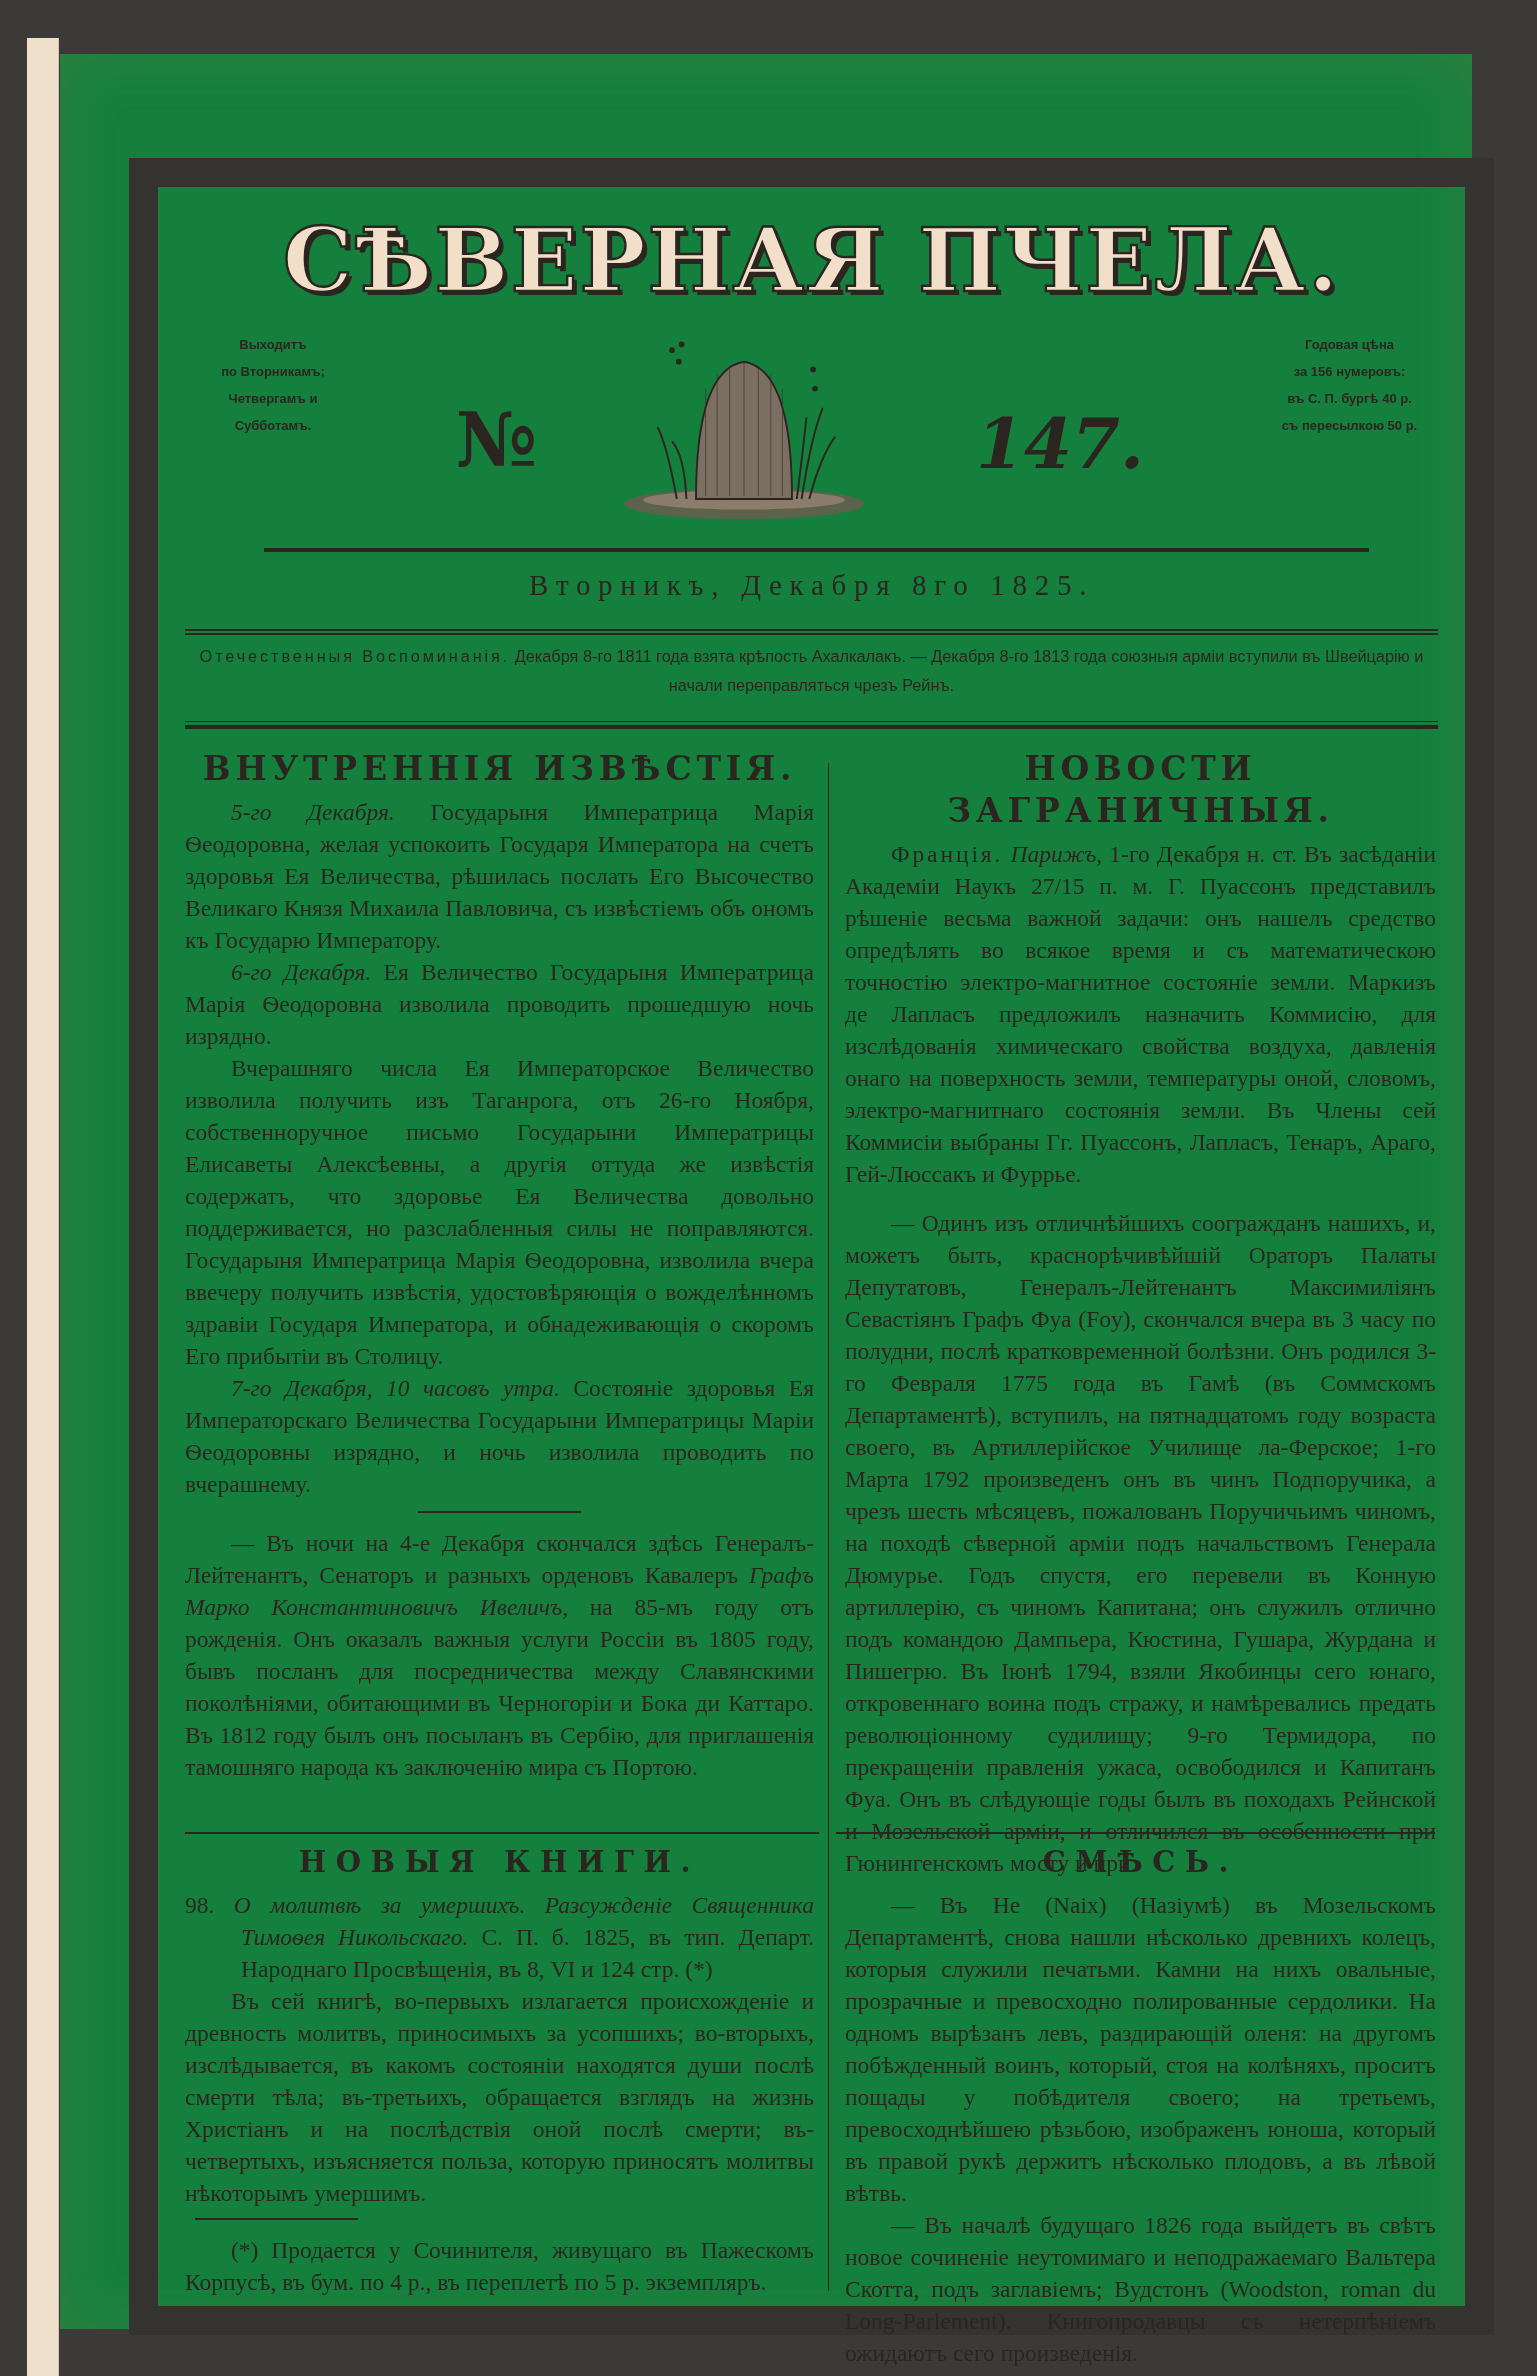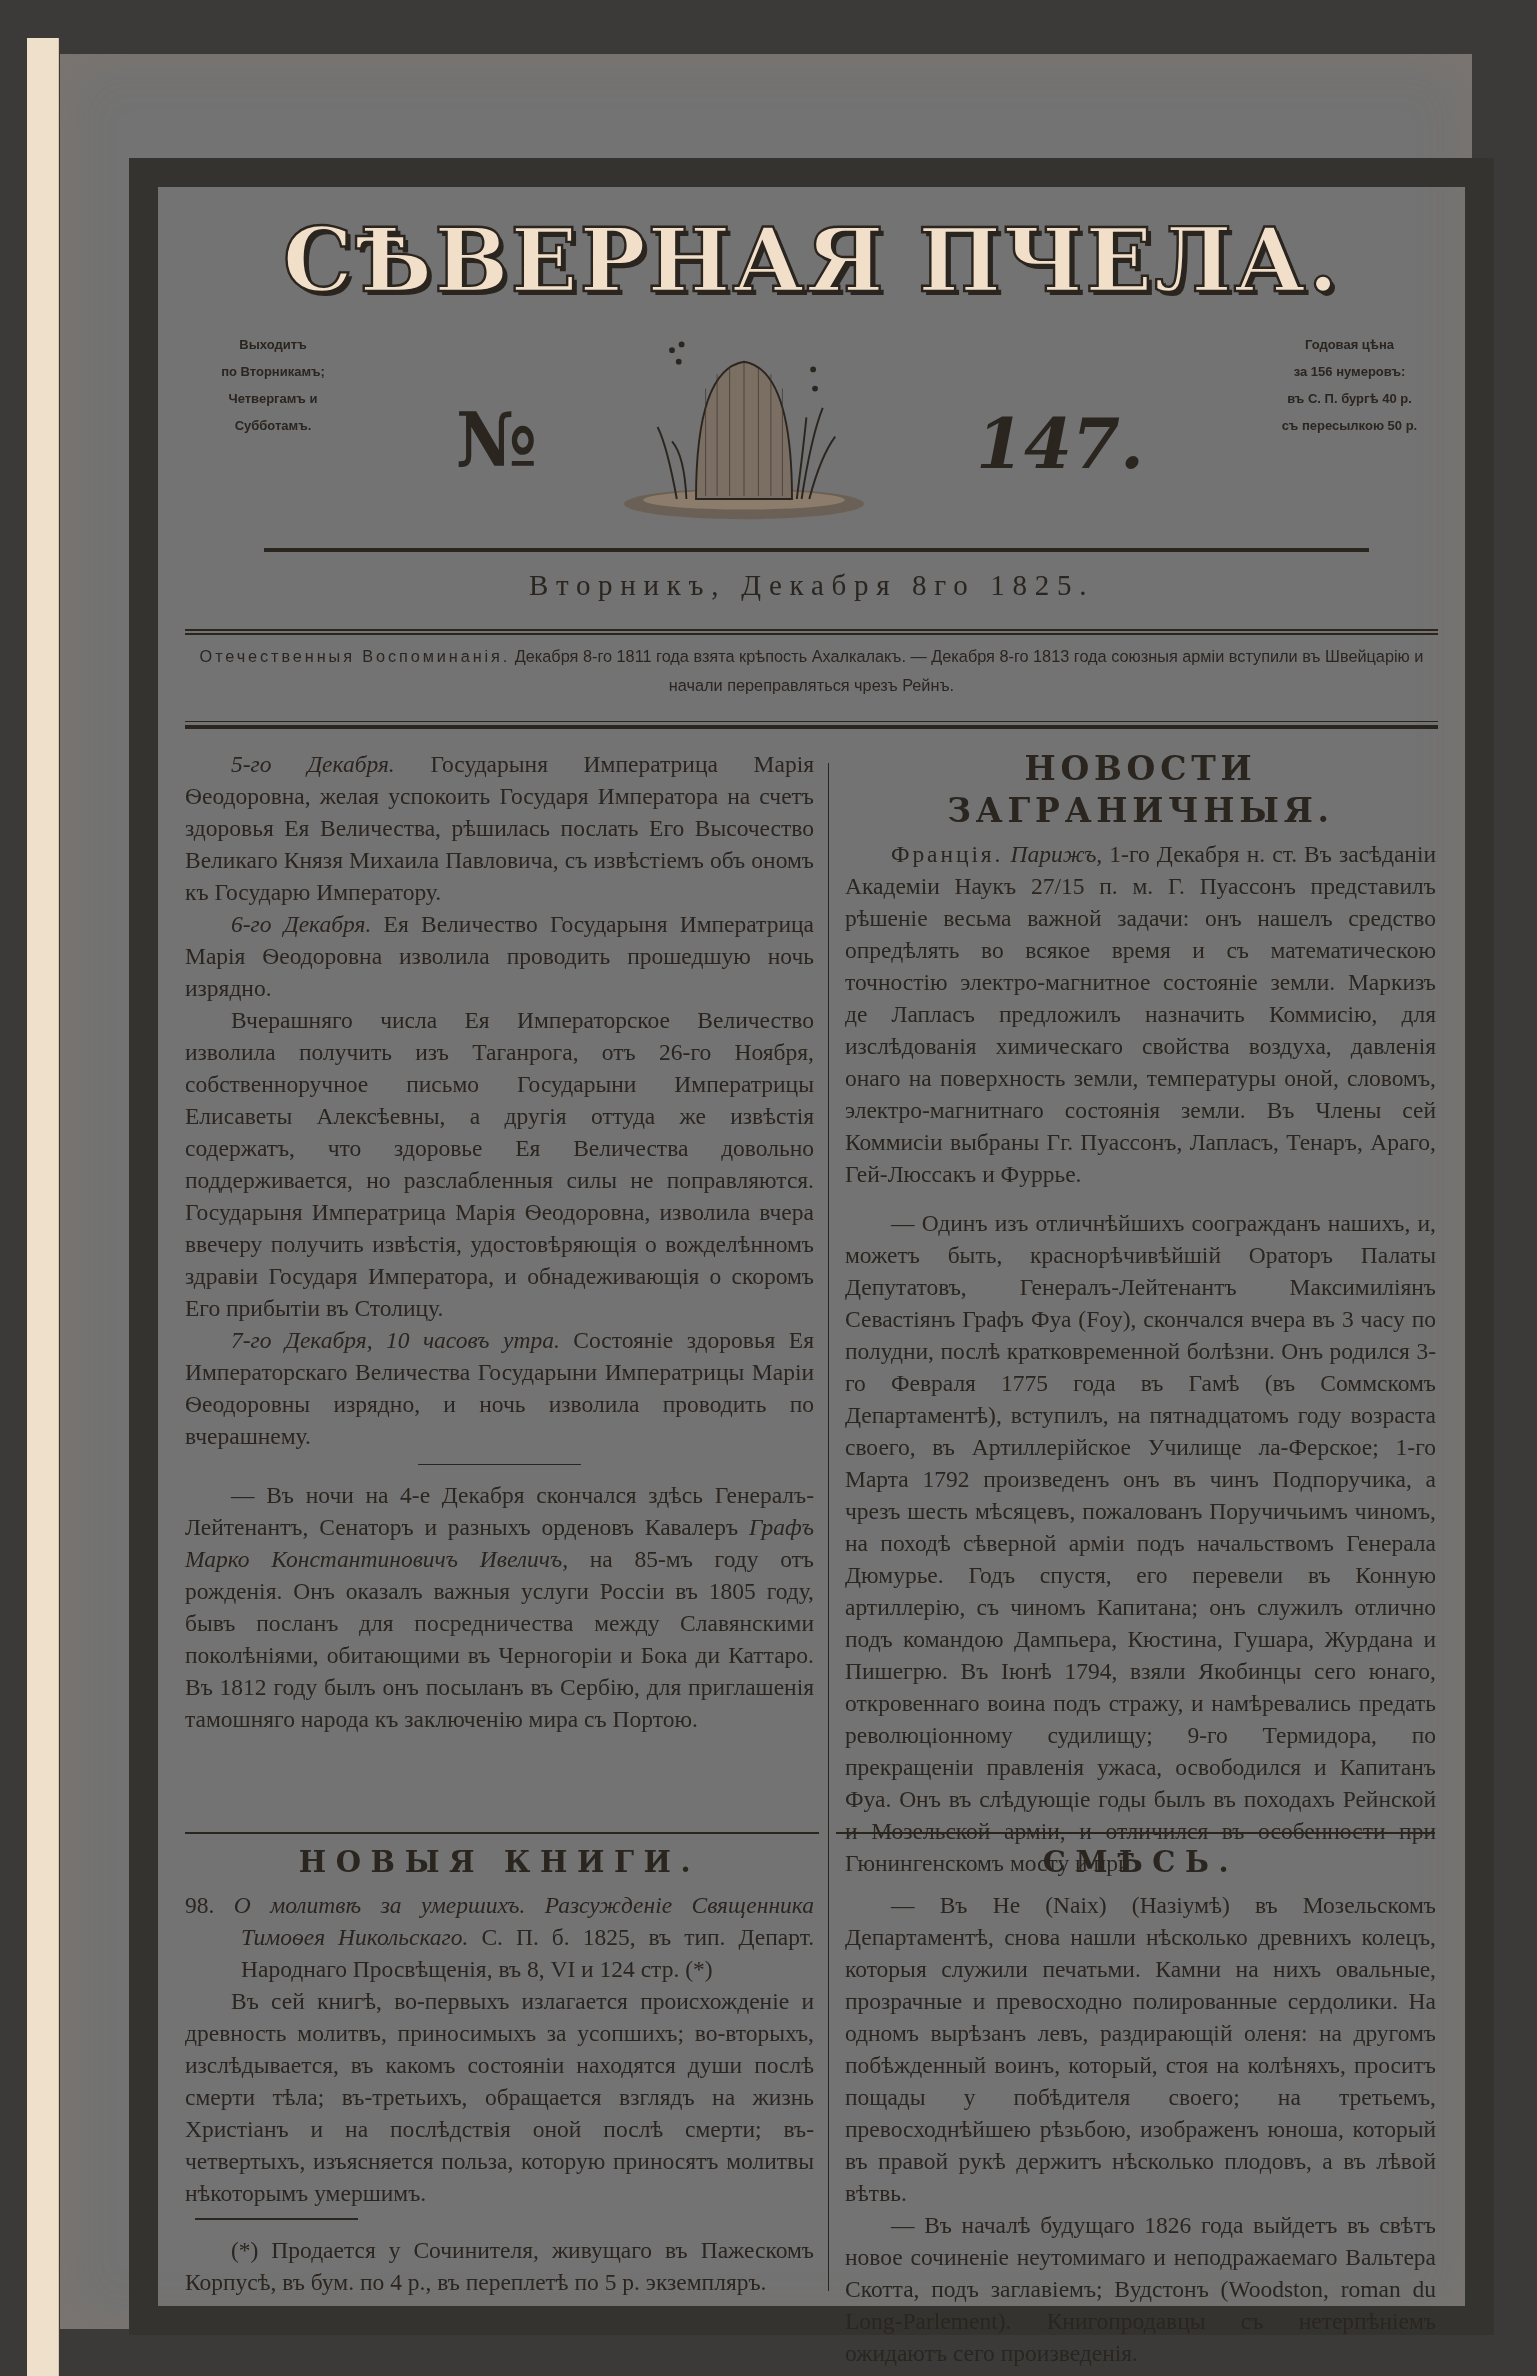--- a/index.html
+++ b/index.html
@@ -9,21 +9,21 @@
     font-family:"DejaVu Serif", "Liberation Serif", serif;
     color:#2b2520;
     position:relative;
   }
   .spine {
     position:absolute; left:27px; top:38px; width:31px; height:2338px;
     background:#efe0cc; border-right:1px solid #d7c4aa;
   }
   .sheet {
     position:absolute; left:60px; top:54px; width:1412px; height:2275px;
-    background:#737373;
+    background:#15803d;
     box-shadow: inset 0 0 58px rgba(170,130,90,0.18);
   }
   .frame {
     position:absolute; left:69px; top:104px; width:1307px; height:2119px;
     border:29px solid #35332f;
   }
   .inner { position:absolute; left:0; top:0; right:0; bottom:0; }
 
   .masthead-title {
     position:absolute; left:0; right:0; top:21px; text-align:center;
@@ -166,20 +166,21 @@
       <div class="memories">
         <span class="sp">Отечественныя Воспоминанія.</span>
         <span>Декабря 8-го 1811 года взята крѣпость Ахалкалакъ. — Декабря 8-го 1813 года союзныя арміи вступили въ Швейцарію и начали переправляться чрезъ Рейнъ.</span>
       </div>
 
       <div class="double-rule dark" style="top:534px;"></div>
 
       <div class="col-divider"></div>
 
       <div class="col col-left">
+        <div class="section-title">ВНУТРЕННІЯ ИЗВѢСТІЯ.</div>
         <p><span class="it">5-го Декабря.</span> <span>Государыня Императрица Марія Ѳеодоровна, желая успокоить Государя Императора на счетъ здоровья Ея Величества, рѣшилась послать Его Высочество Великаго Князя Михаила Павловича, съ извѣстіемъ объ ономъ къ Государю Императору.</span></p>
         <p><span class="it">6-го Декабря.</span> <span>Ея Величество Государыня Императрица Марія Ѳеодоровна изволила проводить прошедшую ночь изрядно.</span></p>
         <p><span>Вчерашняго числа Ея Императорское Величество изволила получить изъ Таганрога, отъ 26-го Ноября, собственноручное письмо Государыни Императрицы Елисаветы Алексѣевны, а другія оттуда же извѣстія содержатъ, что здоровье Ея Величества довольно поддерживается, но разслабленныя силы не поправляются. Государыня Императрица Марія Ѳеодоровна, изволила вчера ввечеру получить извѣстія, удостовѣряющія о вожделѣнномъ здравіи Государя Императора, и обнадеживающія о скоромъ Его прибытіи въ Столицу.</span></p>
         <p><span class="it">7-го Декабря, 10 часовъ утра.</span> <span>Состояніе здоровья Ея Императорскаго Величества Государыни Императрицы Маріи Ѳеодоровны изрядно, и ночь изволила проводить по вчерашнему.</span></p>
         <div class="short-rule"></div>
         <p><span>— Въ ночи на 4-е Декабря скончался здѣсь Генералъ-Лейтенантъ, Сенаторъ и разныхъ орденовъ Кавалеръ</span> <span class="it">Графъ Марко Константиновичъ Ивеличъ,</span> <span>на 85-мъ году отъ рожденія. Онъ оказалъ важныя услуги Россіи въ 1805 году, бывъ посланъ для посредничества между Славянскими поколѣніями, обитающими въ Черногоріи и Бока ди Каттаро. Въ 1812 году былъ онъ посыланъ въ Сербію, для приглашенія тамошняго народа къ заключенію мира съ Портою.</span></p>
       </div>
 
       <div class="col col-right">
         <div class="section-title">НОВОСТИ ЗАГРАНИЧНЫЯ.</div>

